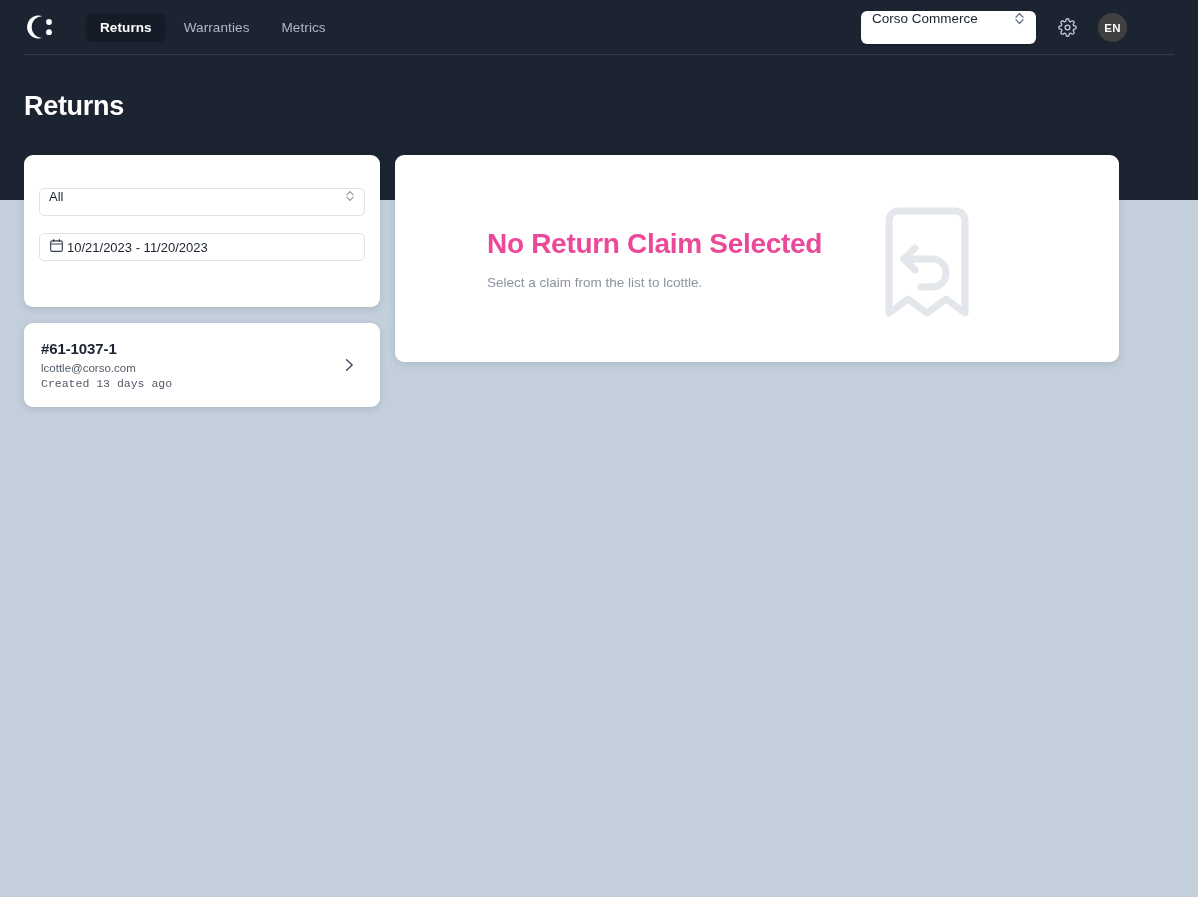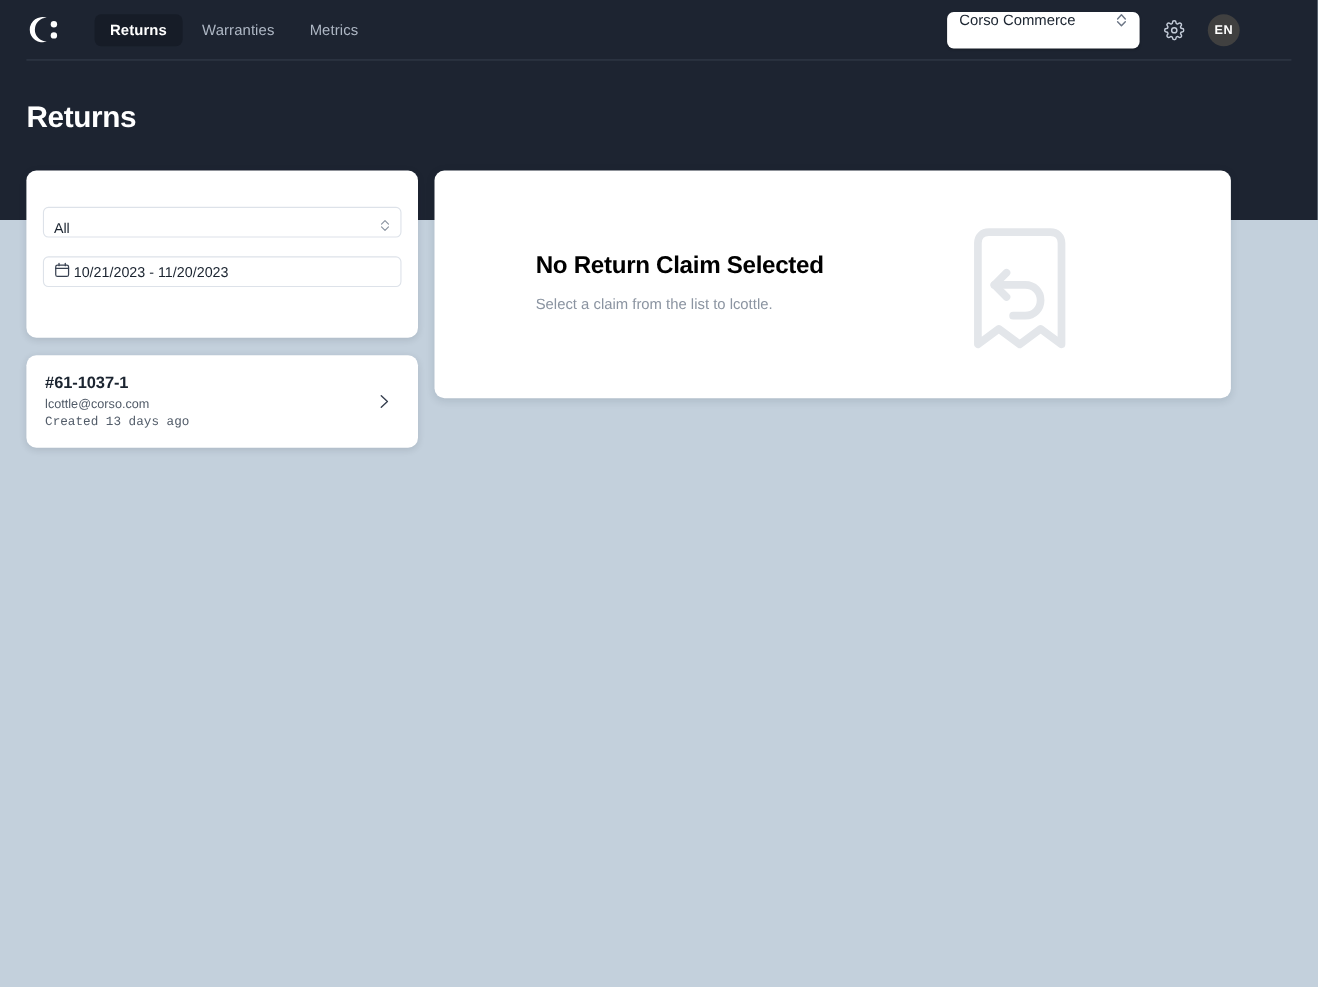--- a/index.html
+++ b/index.html
@@ -161,21 +161,21 @@
     width: 17px; height: 17px;
     pointer-events: none;
   }
 
   .select-row {
     margin-top: 17px;
     height: 28px;
     border: 1px solid #dde2e9;
     border-radius: 5px;
     display: flex;
-    align-items: flex-end;
+    align-items: flex-start;
     justify-content: space-between;
     padding: 0 9px;
     font-size: 13px;
     color: #1b2430;
     cursor: pointer;
     background: #fff;
   }
   .date-row {
     margin-top: 17px;
     height: 28px;
@@ -239,23 +239,23 @@
     background: #ffffff;
     border-radius: 9px;
     box-shadow: 0 2px 8px rgba(20,30,50,0.12);
     z-index: 5;
   }
   .empty-text {
     position: absolute;
     left: 92px; top: 73px;
   }
   .empty-title {
-    font-size: 22px;
+    font-size: 28px;
     font-weight: 700;
-    color: #000000;
+    color: #ec4899;
     letter-spacing: -0.3px;
   }
   .empty-sub {
     margin-top: 15px;
     font-size: 13.5px;
     color: #8b94a1;
   }
   .empty-icon {
     position: absolute;
     right: 142px; top: 48px;

